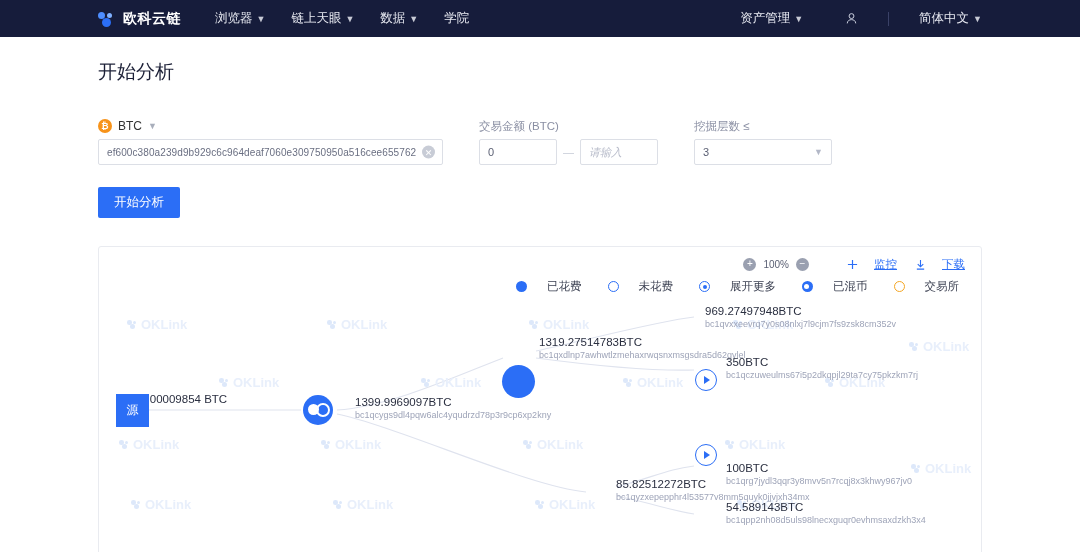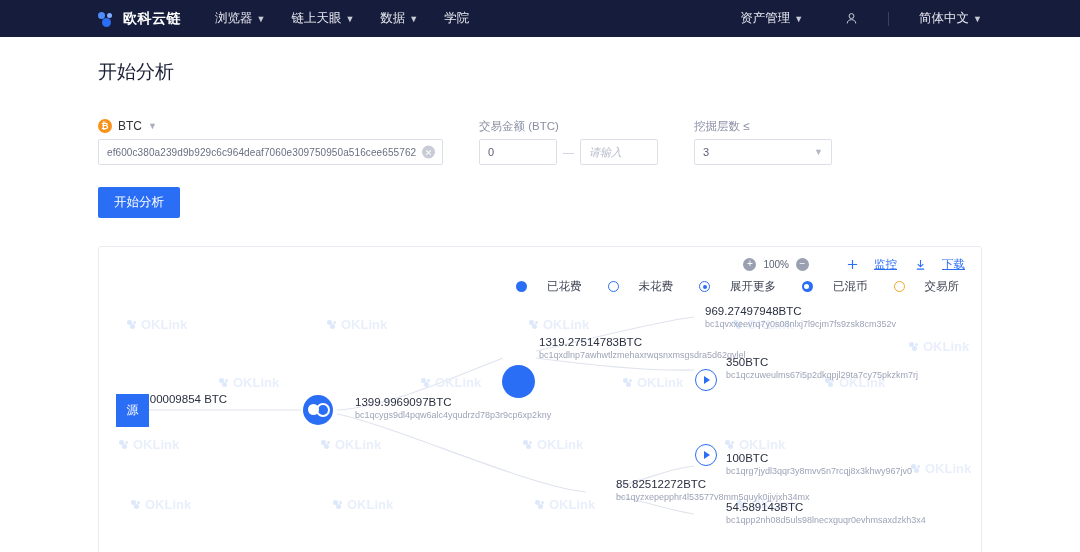--- a/index.html
+++ b/index.html
@@ -495,21 +495,21 @@
       <div class="lbl" style="left:627px; top:44px;">
         <span class="amt-t">350BTC</span>
         <span class="addr-t">bc1qczuweulms67i5p2dkqpjl29ta7cy75pkzkm7rj</span>
       </div>
 
       <div class="lbl" style="left:517px; top:166px;">
         <span class="amt-t">85.82512272BTC</span>
         <span class="addr-t">bc1qyzxepepphr4l53577v8mm5quyk0jjvjxh34mx</span>
       </div>
 
-      <div class="lbl" style="left:627px; top:140px;">
+      <div class="lbl" style="left:627px; top:150px;">
         <span class="amt-t">100BTC</span>
         <span class="addr-t">bc1qrg7jydl3qqr3y8mvv5n7rcqj8x3khwy967jv0</span>
       </div>
 
       <div class="lbl" style="left:627px; top:189px;">
         <span class="amt-t">54.589143BTC</span>
         <span class="addr-t">bc1qpp2nh08d5uls98lnecxguqr0evhmsaxdzkh3x4</span>
       </div>
 
     </div>

